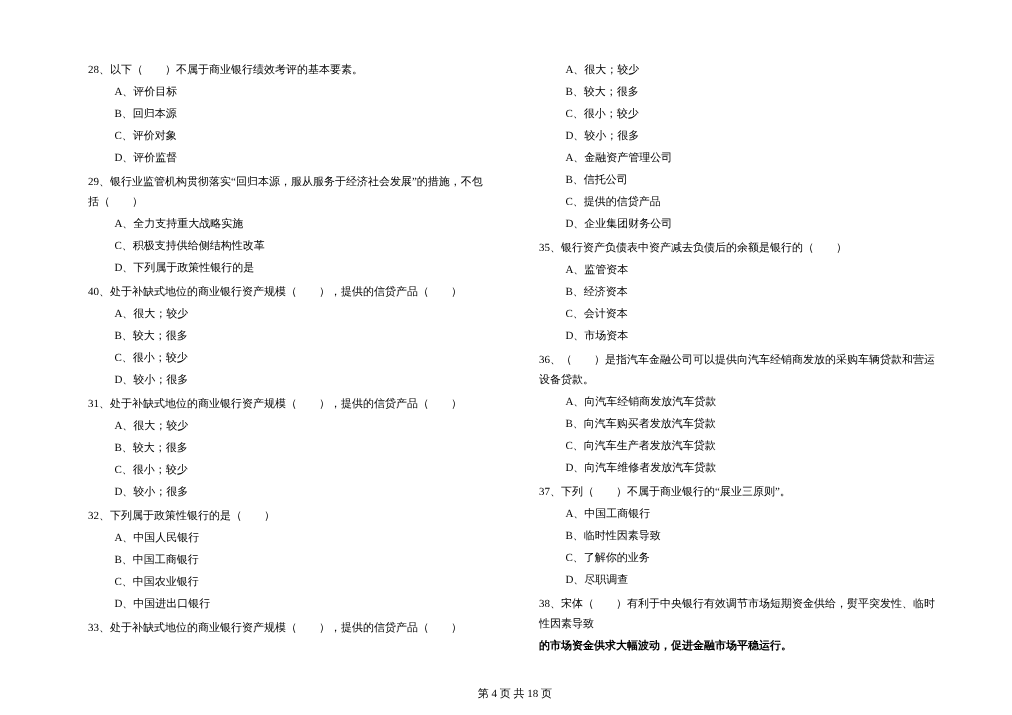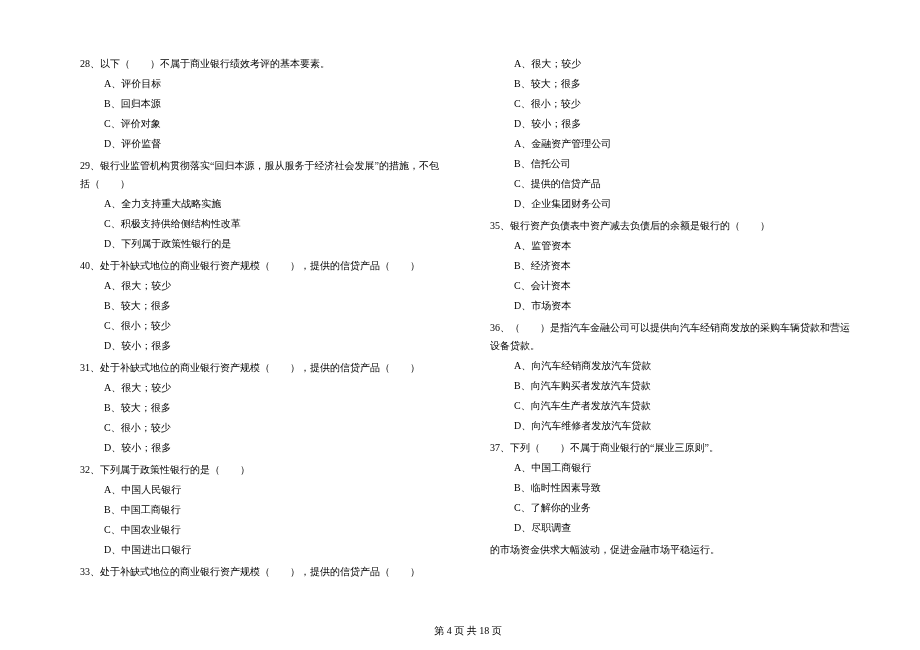--- a/index.html
+++ b/index.html
@@ -37,20 +37,21 @@
     .options {
       padding-left: 24px;
     }
     .option {
       line-height: 18px;
       margin-bottom: 2px;
     }
     .continuation {
       line-height: 18px;
       margin-bottom: 15px;
+      font-weight: bold;
     }
     .footer {
       position: absolute;
       bottom: 12px;
       left: 16px;
       right: 0;
       text-align: center;
       font-size: 10px;
     }
   </style>
@@ -157,19 +158,20 @@
       <div class="question-text">37、下列（　　）不属于商业银行的“展业三原则”。</div>
       <div class="options">
         <div class="option">A、中国工商银行</div>
         <div class="option">B、临时性因素导致</div>
         <div class="option">C、了解你的业务</div>
         <div class="option">D、尽职调查</div>
       </div>
     </div>
 
     <div class="question">
+      <div class="question-text">38、宋体（　　）有利于中央银行有效调节市场短期资金供给，熨平突发性、临时性因素导致</div>
       <div class="continuation">的市场资金供求大幅波动，促进金融市场平稳运行。</div>
     </div>
 
   </div>
 </div>
 
 <div class="footer">第 4 页 共 18 页</div>
 
 </body></html>

